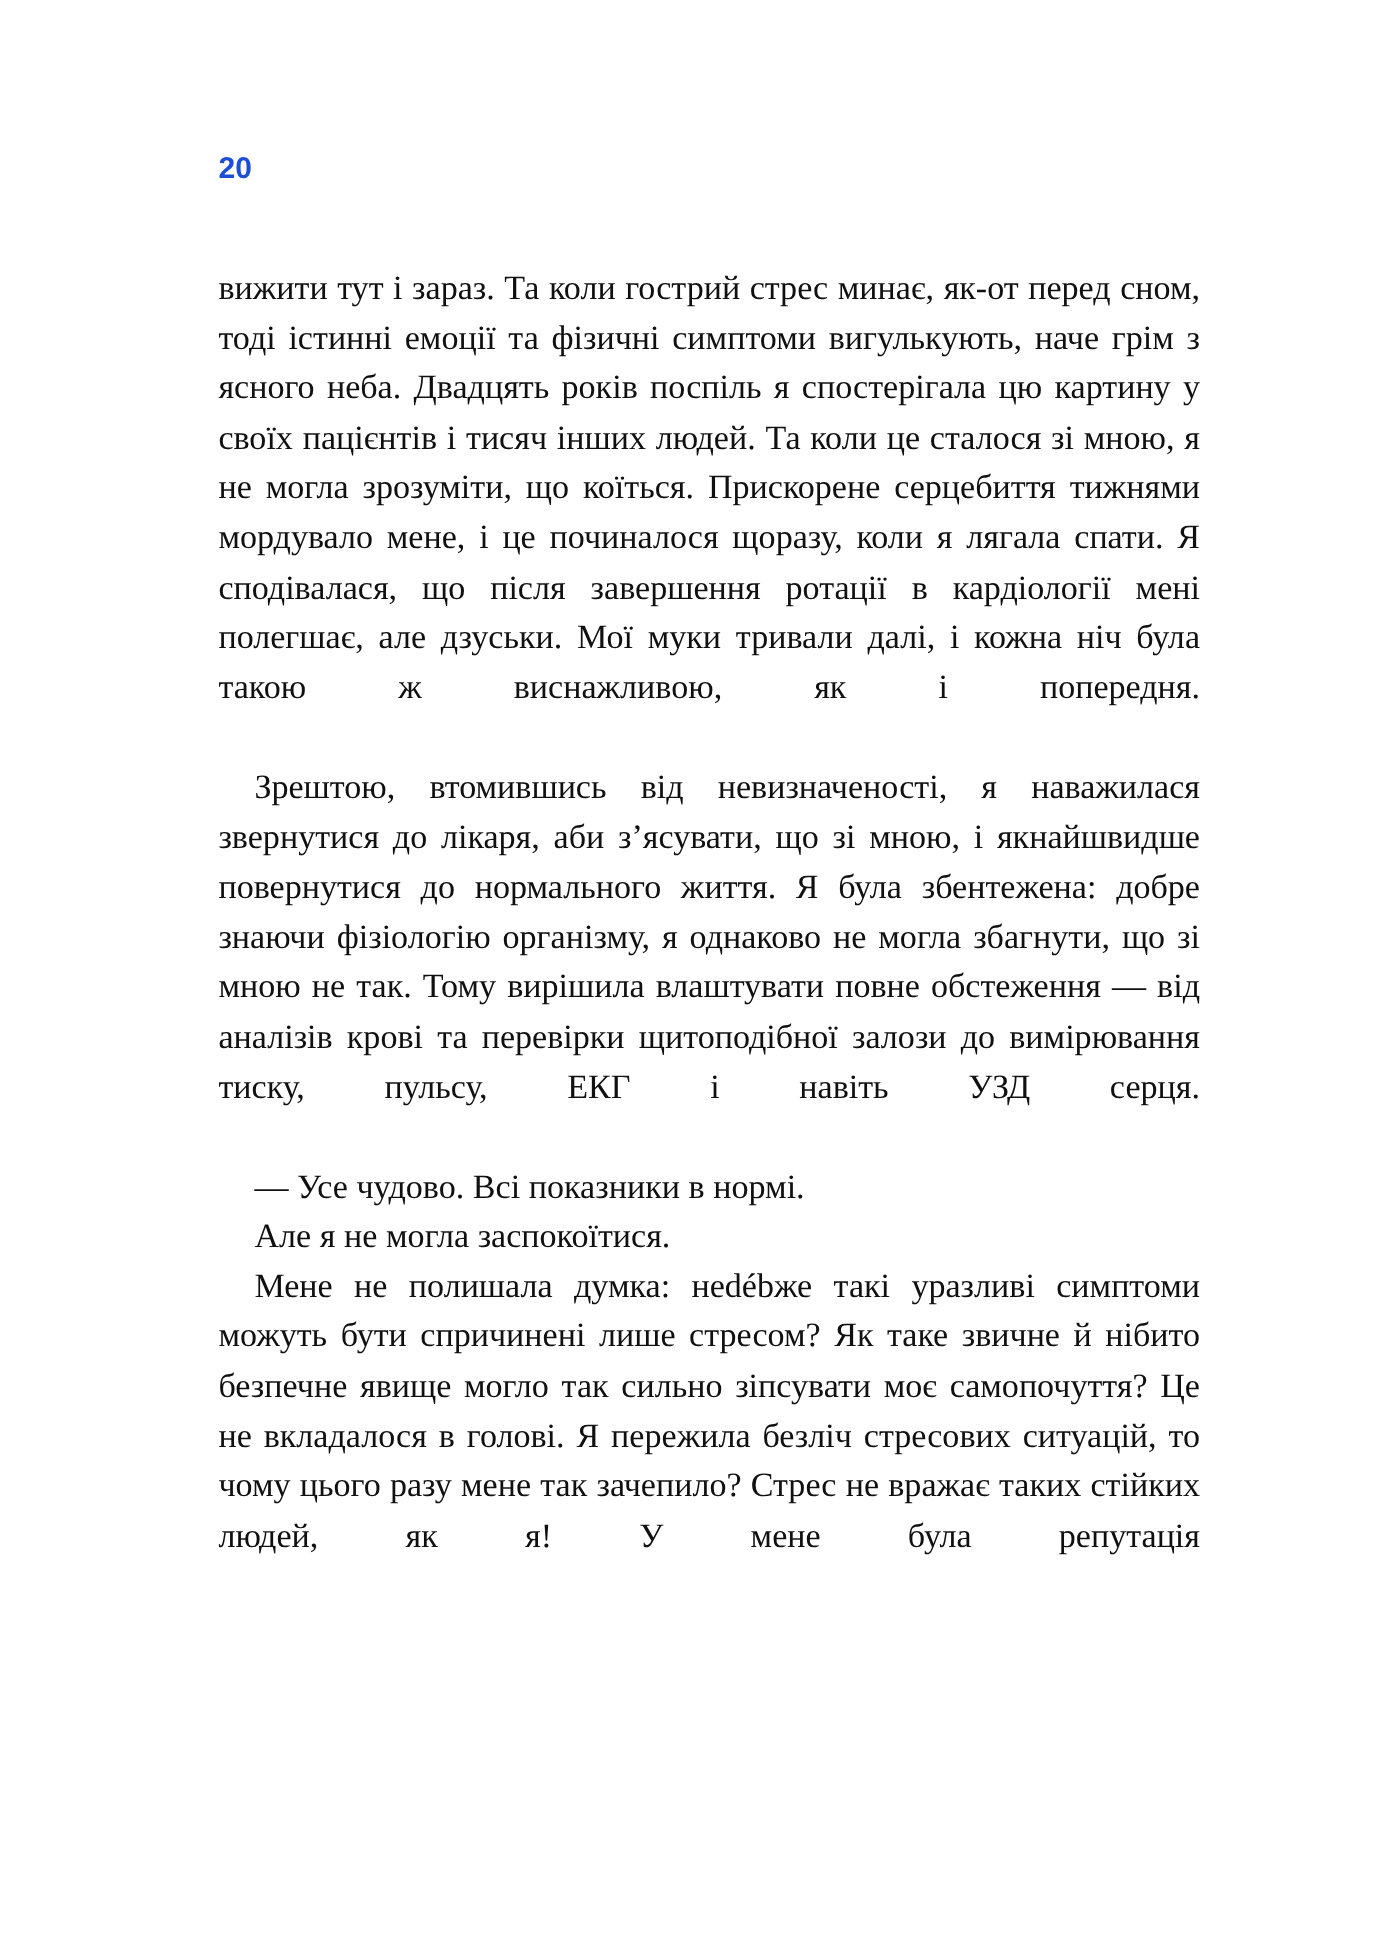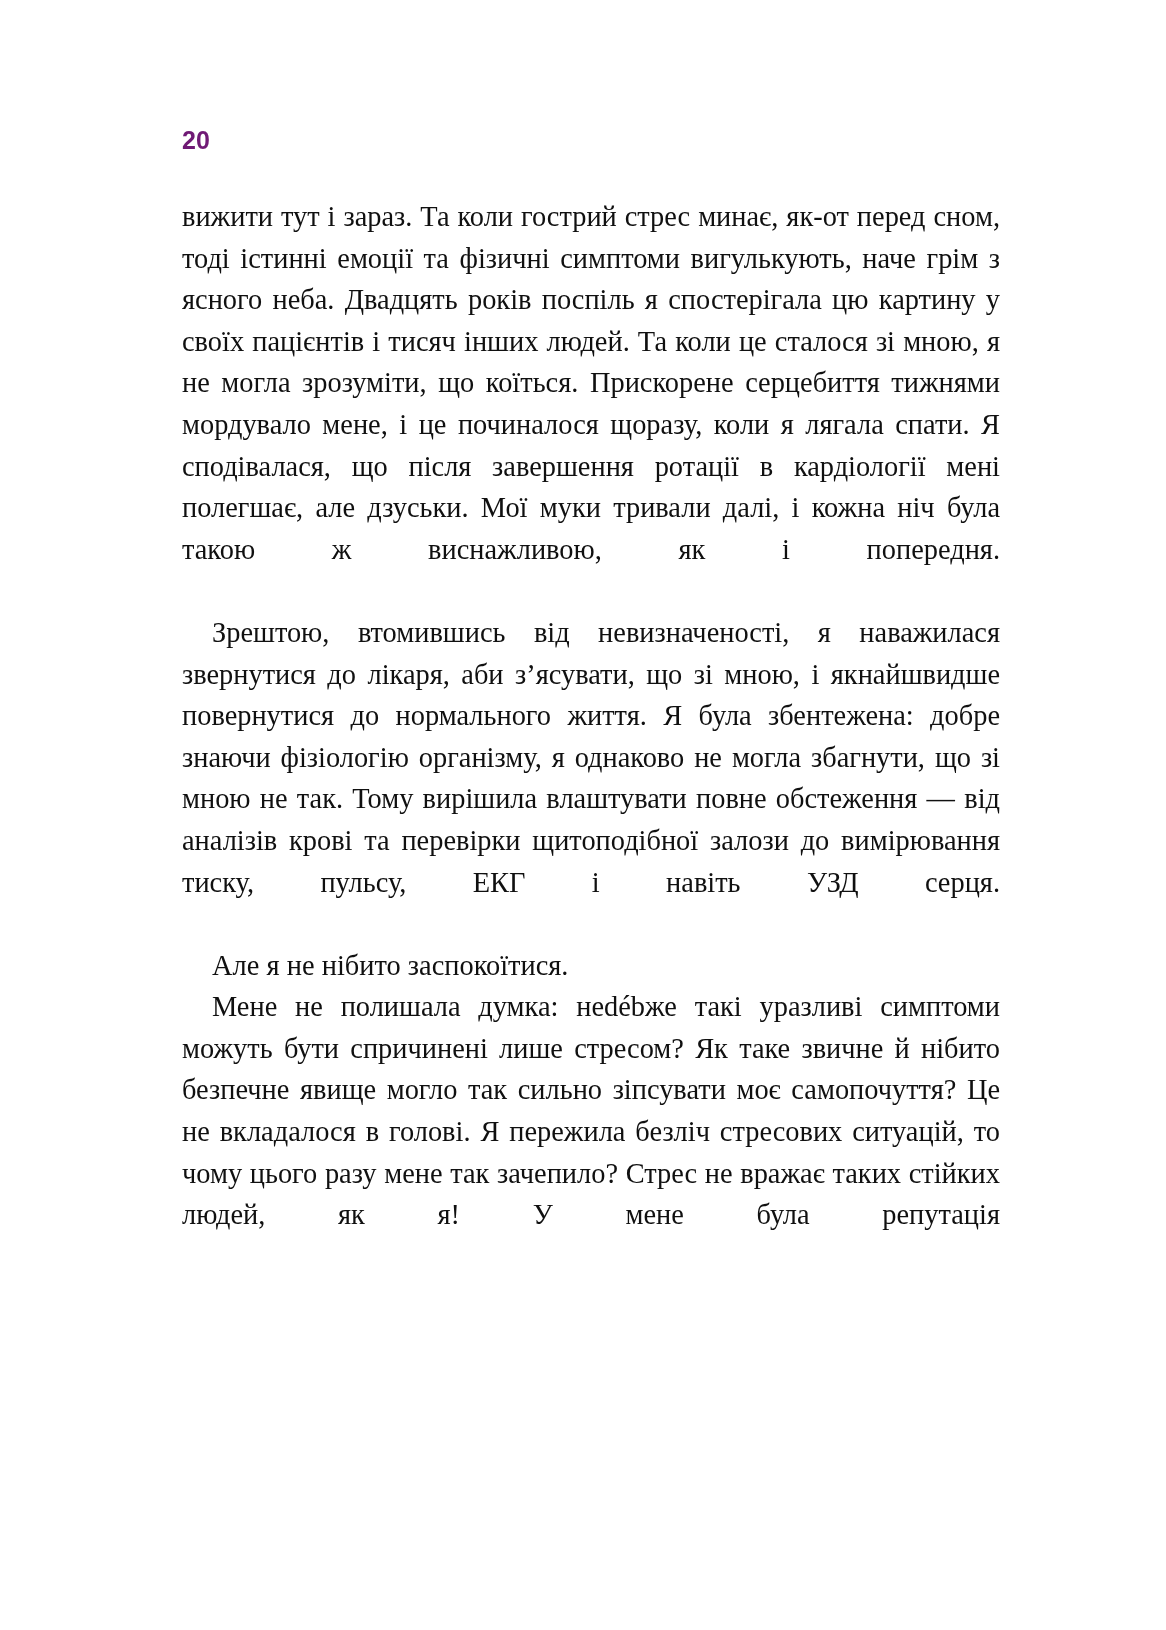--- a/index.html
+++ b/index.html
@@ -18,21 +18,21 @@
     box-sizing: border-box;
   }
   .page-number {
     position: absolute;
     left: 182px;
     top: 128px;
     font-family: "Liberation Sans", sans-serif;
     font-weight: bold;
     font-size: 25px;
     line-height: 1;
-    color: #701a75;
+    color: #1d4ed8;
     letter-spacing: 0.2px;
   }
   .text-column {
     position: absolute;
     left: 182px;
     top: 196px;
     width: 818px;
   }
   .para {
     font-family: "Liberation Serif", "DejaVu Serif", serif;
@@ -44,20 +44,21 @@
     margin: 0;
     -webkit-hyphens: manual;
     hyphens: manual;
     word-spacing: 0.1px;
   }
   .para.indent {
     text-indent: 30px;
   }
   .para.cont {
     text-indent: 0;
+    margin-top: 24px;
   }
   
   .para::after {
     content: "";
     display: inline-block;
     width: 100%;
   }
   .para.no-stretch::after {
     content: none;
   }
@@ -69,22 +70,23 @@
 
   <div class="page-number">20</div>
 
   <div class="text-column">
 
     <p class="para cont">вижити тут і зараз. Та коли гострий стрес минає, як-от перед сном, тоді істинні емоції та фізичні симптоми вигулькують, наче грім з ясного неба. Двадцять років поспіль я спостерігала цю картину у своїх пацієнтів і тисяч інших людей. Та коли це сталося зі мною, я не могла зрозуміти, що коїться. Прискорене серцебиття тижнями мордувало мене, і це починалося щоразу, коли я лягала спати. Я сподівалася, що після завершення ротації в кардіології мені полегшає, але дзуськи. Мої муки тривали далі, і кожна ніч була такою ж виснажливою, як і попередня.</p>
 
     <p class="para indent">Зрештою, втомившись від невизначеності, я наважилася звернутися до лікаря, аби з’ясувати, що зі мною, і якнайшвидше повернутися до нормального життя. Я була збентежена: добре знаючи фізіологію організму, я однаково не могла збагнути, що зі мною не так. Тому вирішила влаштувати повне обстеження — від аналізів крові та перевірки щитоподібної залози до вимірювання тиску, пульсу, ЕКГ і навіть УЗД серця.</p>
 
 
+    <p class="para indent no-stretch">— Усе чудово. Всі показники в нормі.</p>
 
 
 
-    <p class="para indent no-stretch">Але я не нібито заспокоїтися.</p>
+    <p class="para indent no-stretch">Але я не могла заспокоїтися.</p>
 
     <p class="para indent">Мене не полишала думка: неdébже такі уразливі симптоми можуть бути спричинені лише стресом? Як таке звичне й нібито безпечне явище могло так сильно зіпсувати моє самопочуття? Це не вкладалося в голові. Я пережила безліч стресових ситуацій, то чому цього разу мене так зачепило? Стрес не вражає таких стійких людей, як я! У мене була репутація</p>
 
   </div>
 
 </div>
 
 </body></html>

